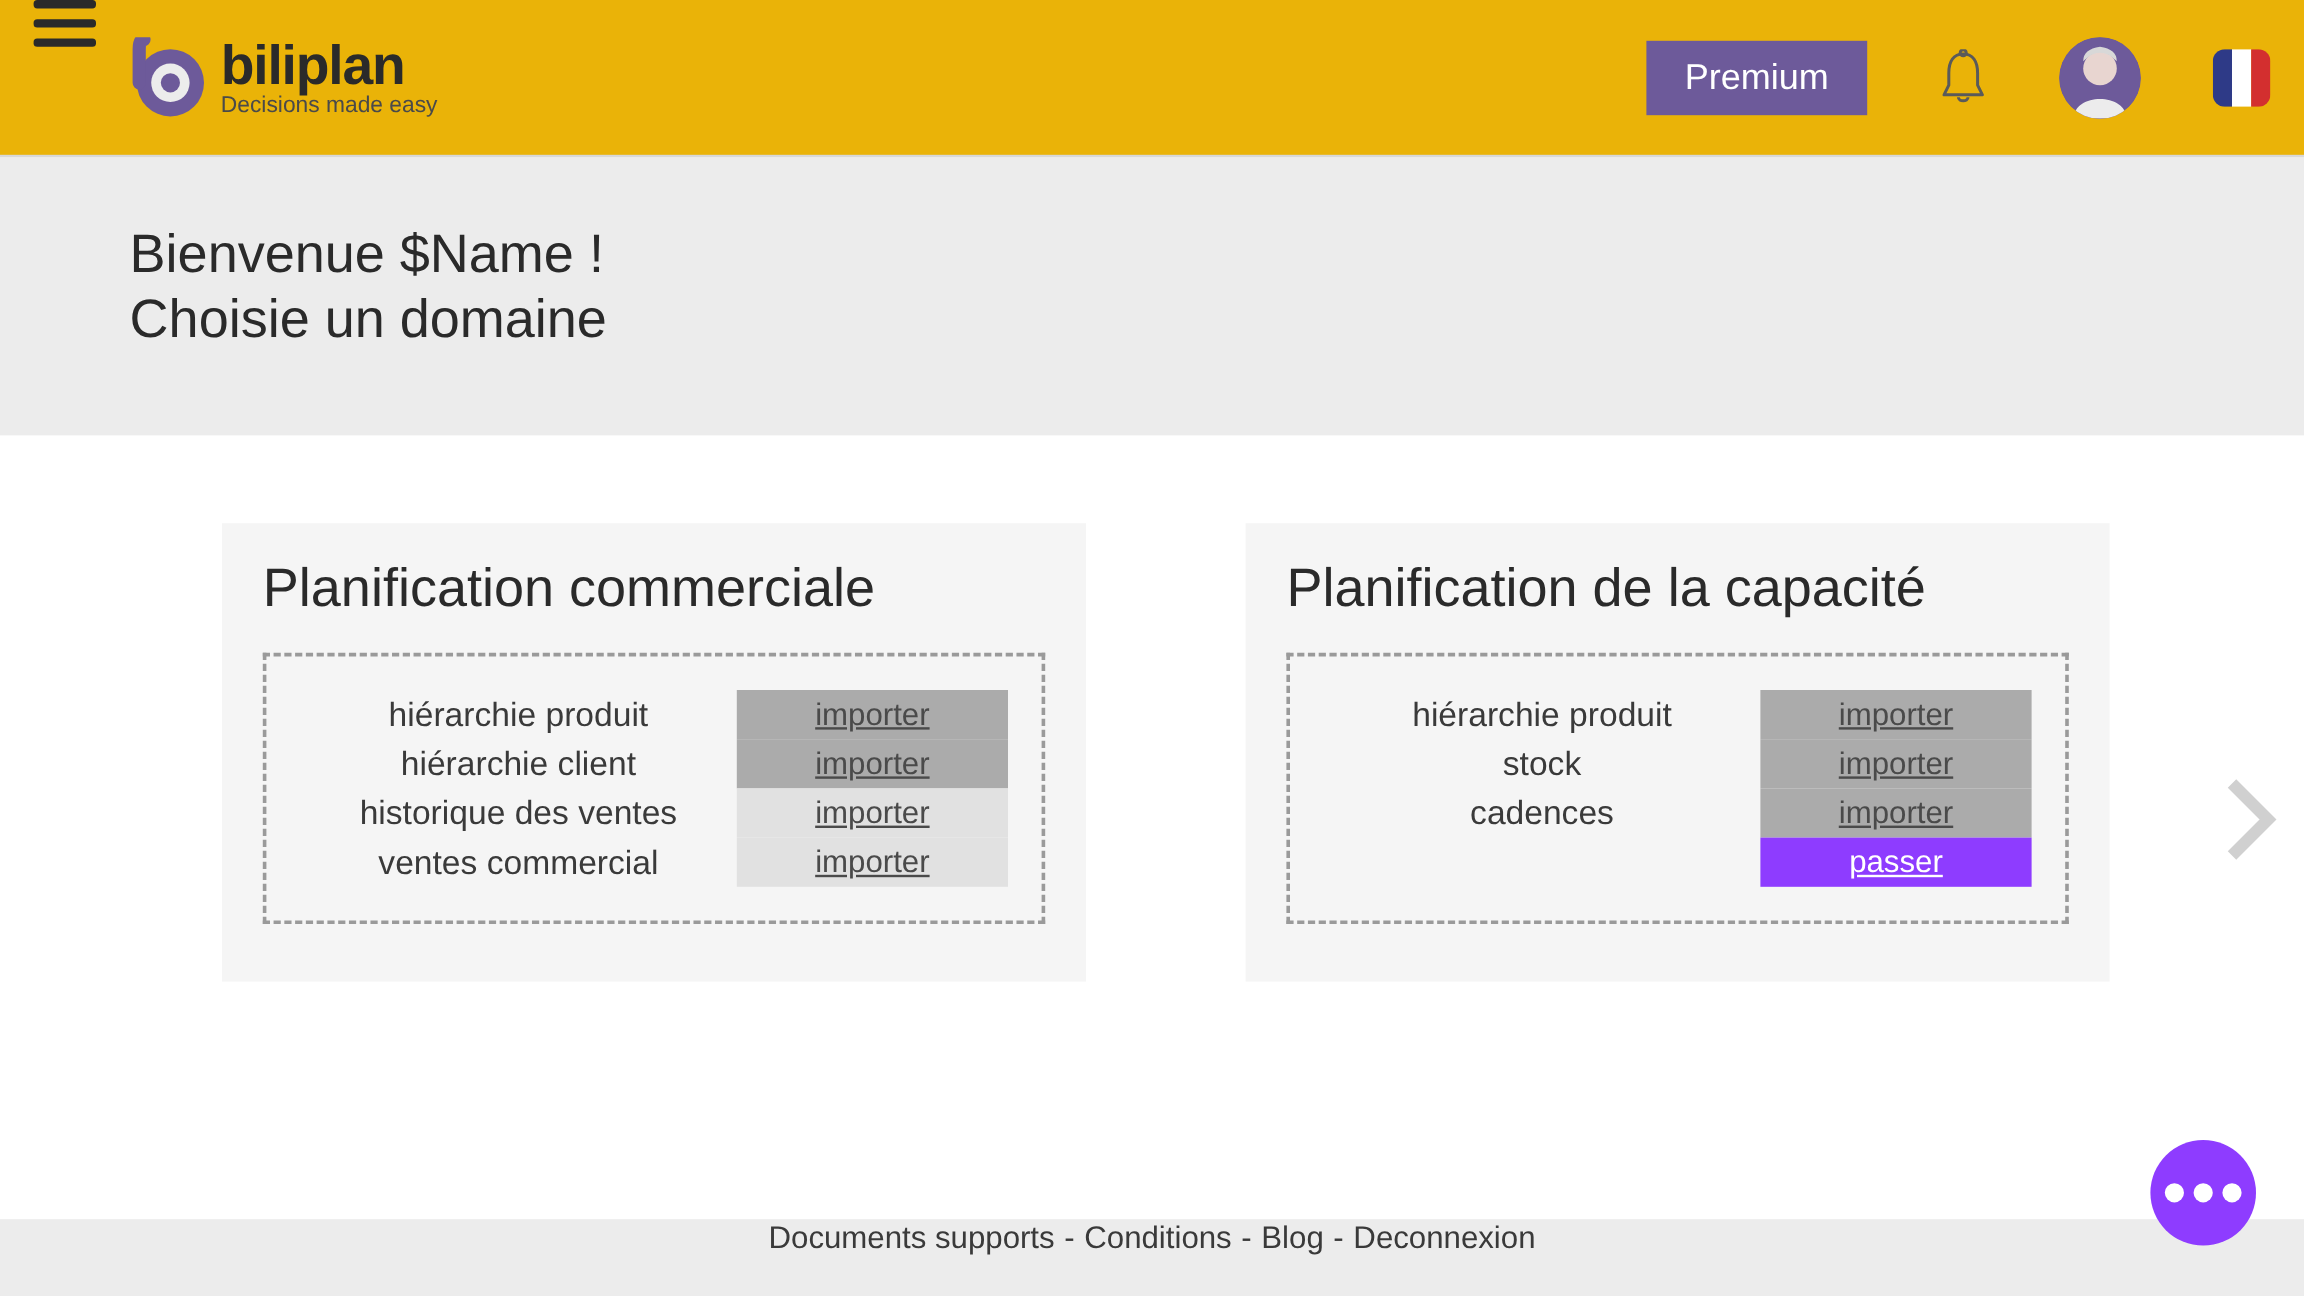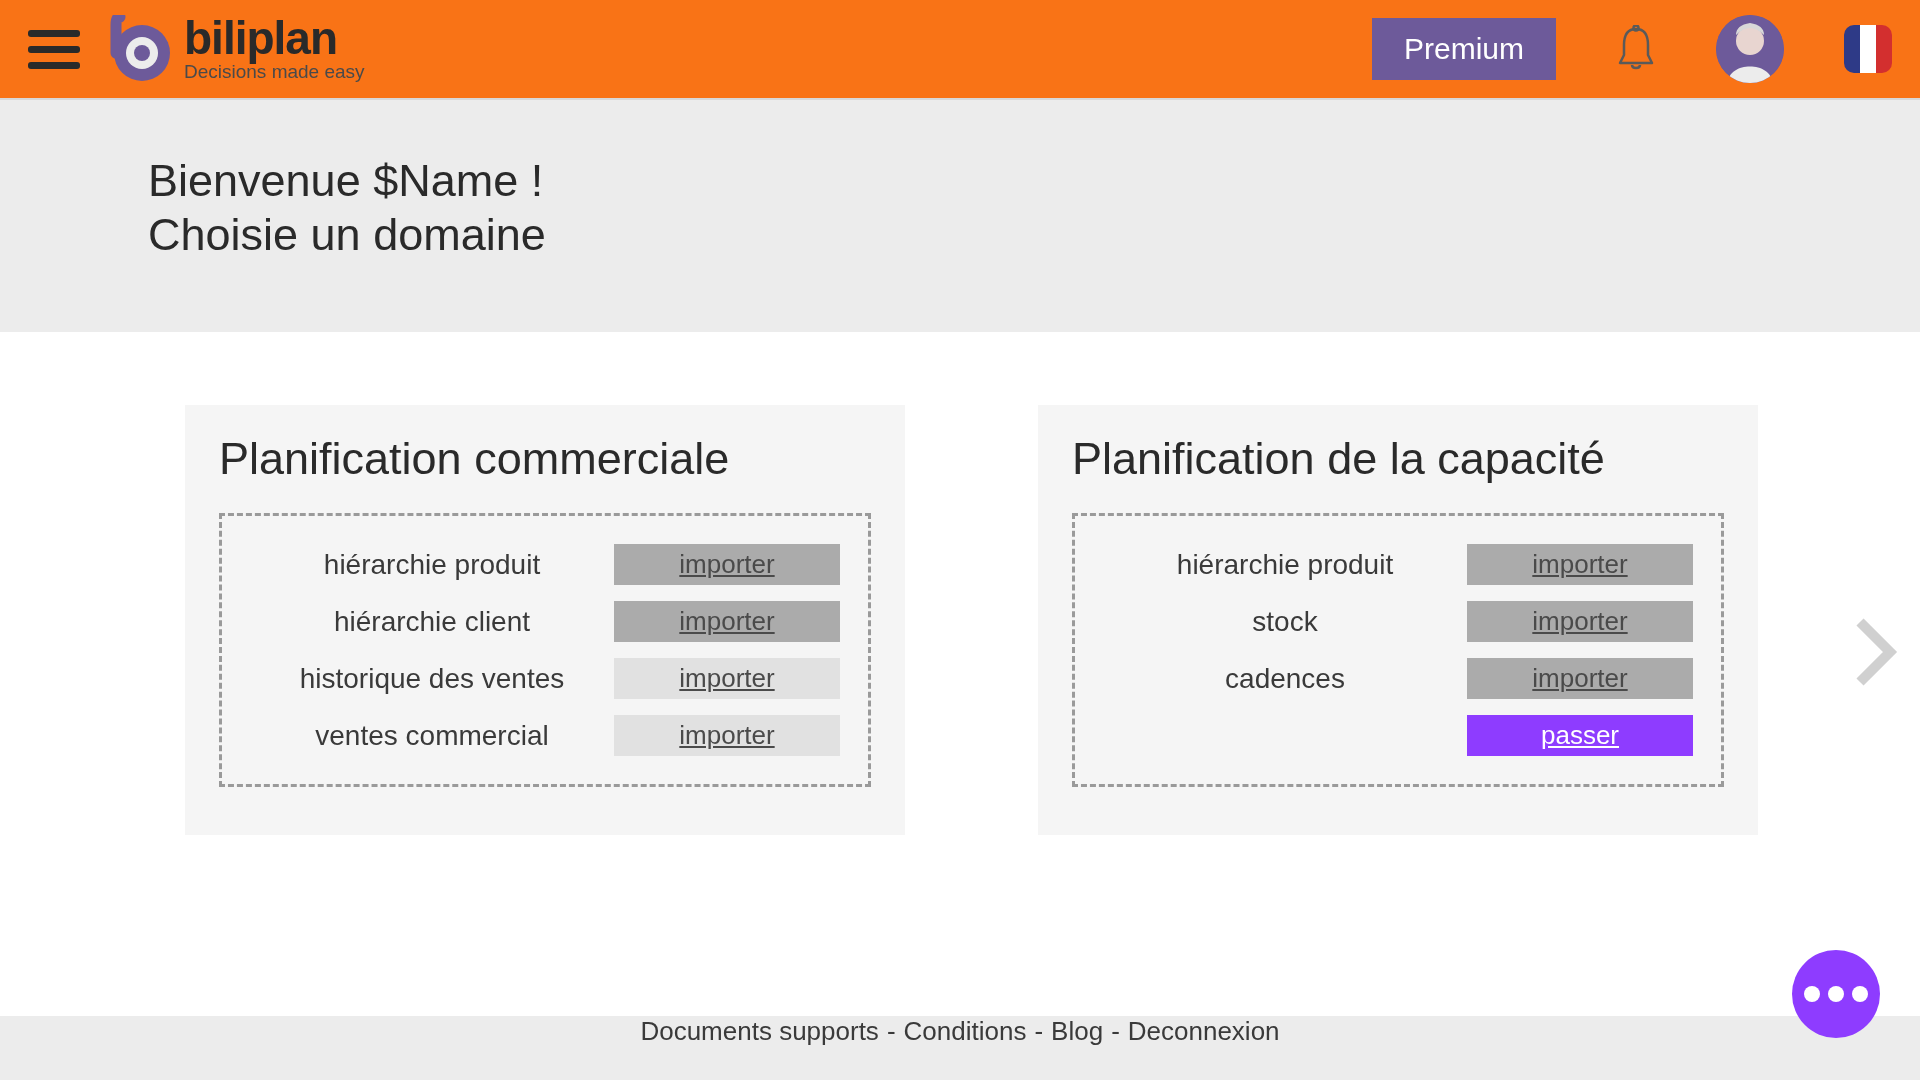--- a/index.html
+++ b/index.html
@@ -5,24 +5,23 @@
     * { margin: 0; padding: 0; box-sizing: border-box; }
     body {
       font-family: 'Segoe UI', Tahoma, sans-serif;
       width: 1920px;
       height: 1080px;
       background: #fff;
       position: relative;
       overflow: hidden;
     }
     .header {
-      background: #f97316;
-      height: 100px;
-      display: flex;
-      align-items: center;
+      background: #eab308;
+      height: 131px;
+      display: flex;
       padding: 0 28px;
       border-bottom: 2px solid #d8d8d8;
     }
     .hamburger {
       display: flex;
       flex-direction: column;
       gap: 9px;
       cursor: pointer;
       margin-right: 26px;
     }
@@ -100,21 +99,20 @@
 
     .welcome-bar {
       background: #ececec;
       padding: 54px 0 70px 108px;
     }
     .welcome-title {
       font-size: 45px;
       color: #2a2a2a;
       line-height: 1.2;
       font-weight: 400;
-      margin-left: 40px;
     }
 
     .main {
       background: #fff;
       padding: 73px 0 0 185px;
       display: flex;
       gap: 133px;
       position: relative;
     }
     .card {
@@ -126,21 +124,21 @@
       font-size: 45px;
       color: #2a2a2a;
       font-weight: 400;
       margin-bottom: 28px;
     }
     .dashed-box {
       border: 3px dashed #9a9a9a;
       padding: 28px 28px 28px 28px;
       display: flex;
       flex-direction: column;
-      gap: 16px;
+      gap: 0;
     }
     .row {
       display: flex;
       align-items: center;
     }
     .row-label {
       flex: 1;
       text-align: center;
       font-size: 28px;
       color: #3a3a3a;

